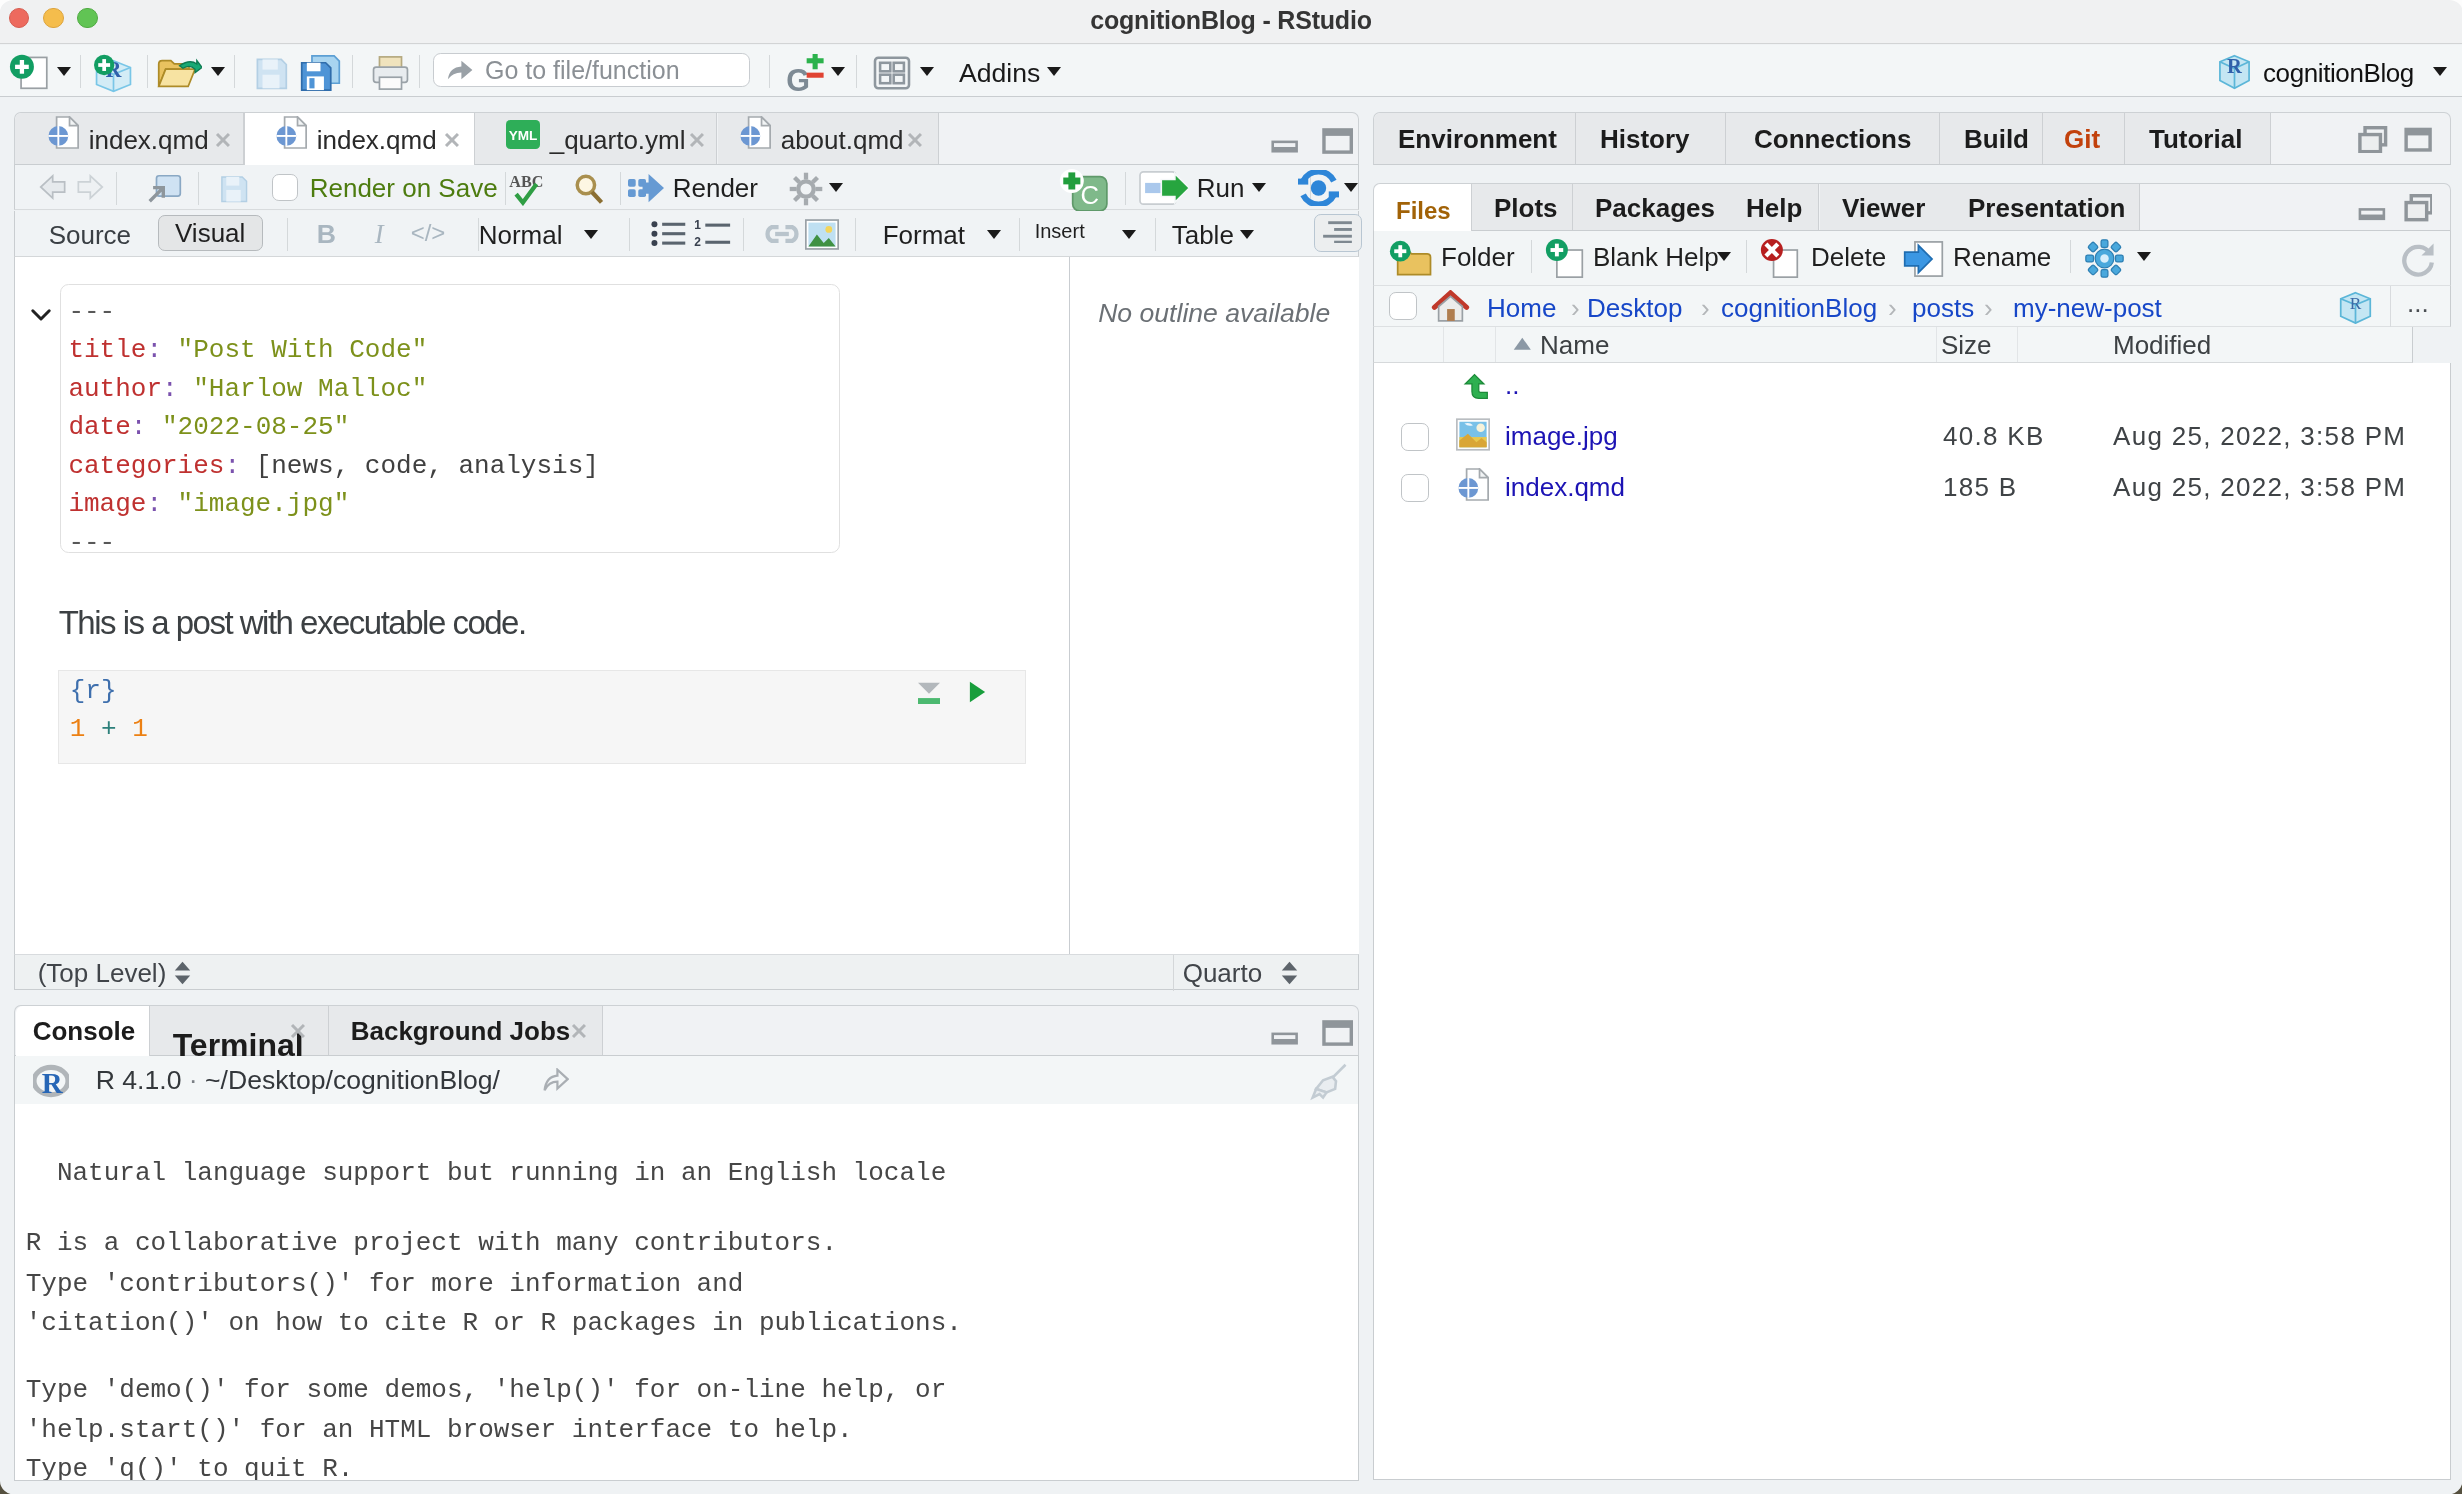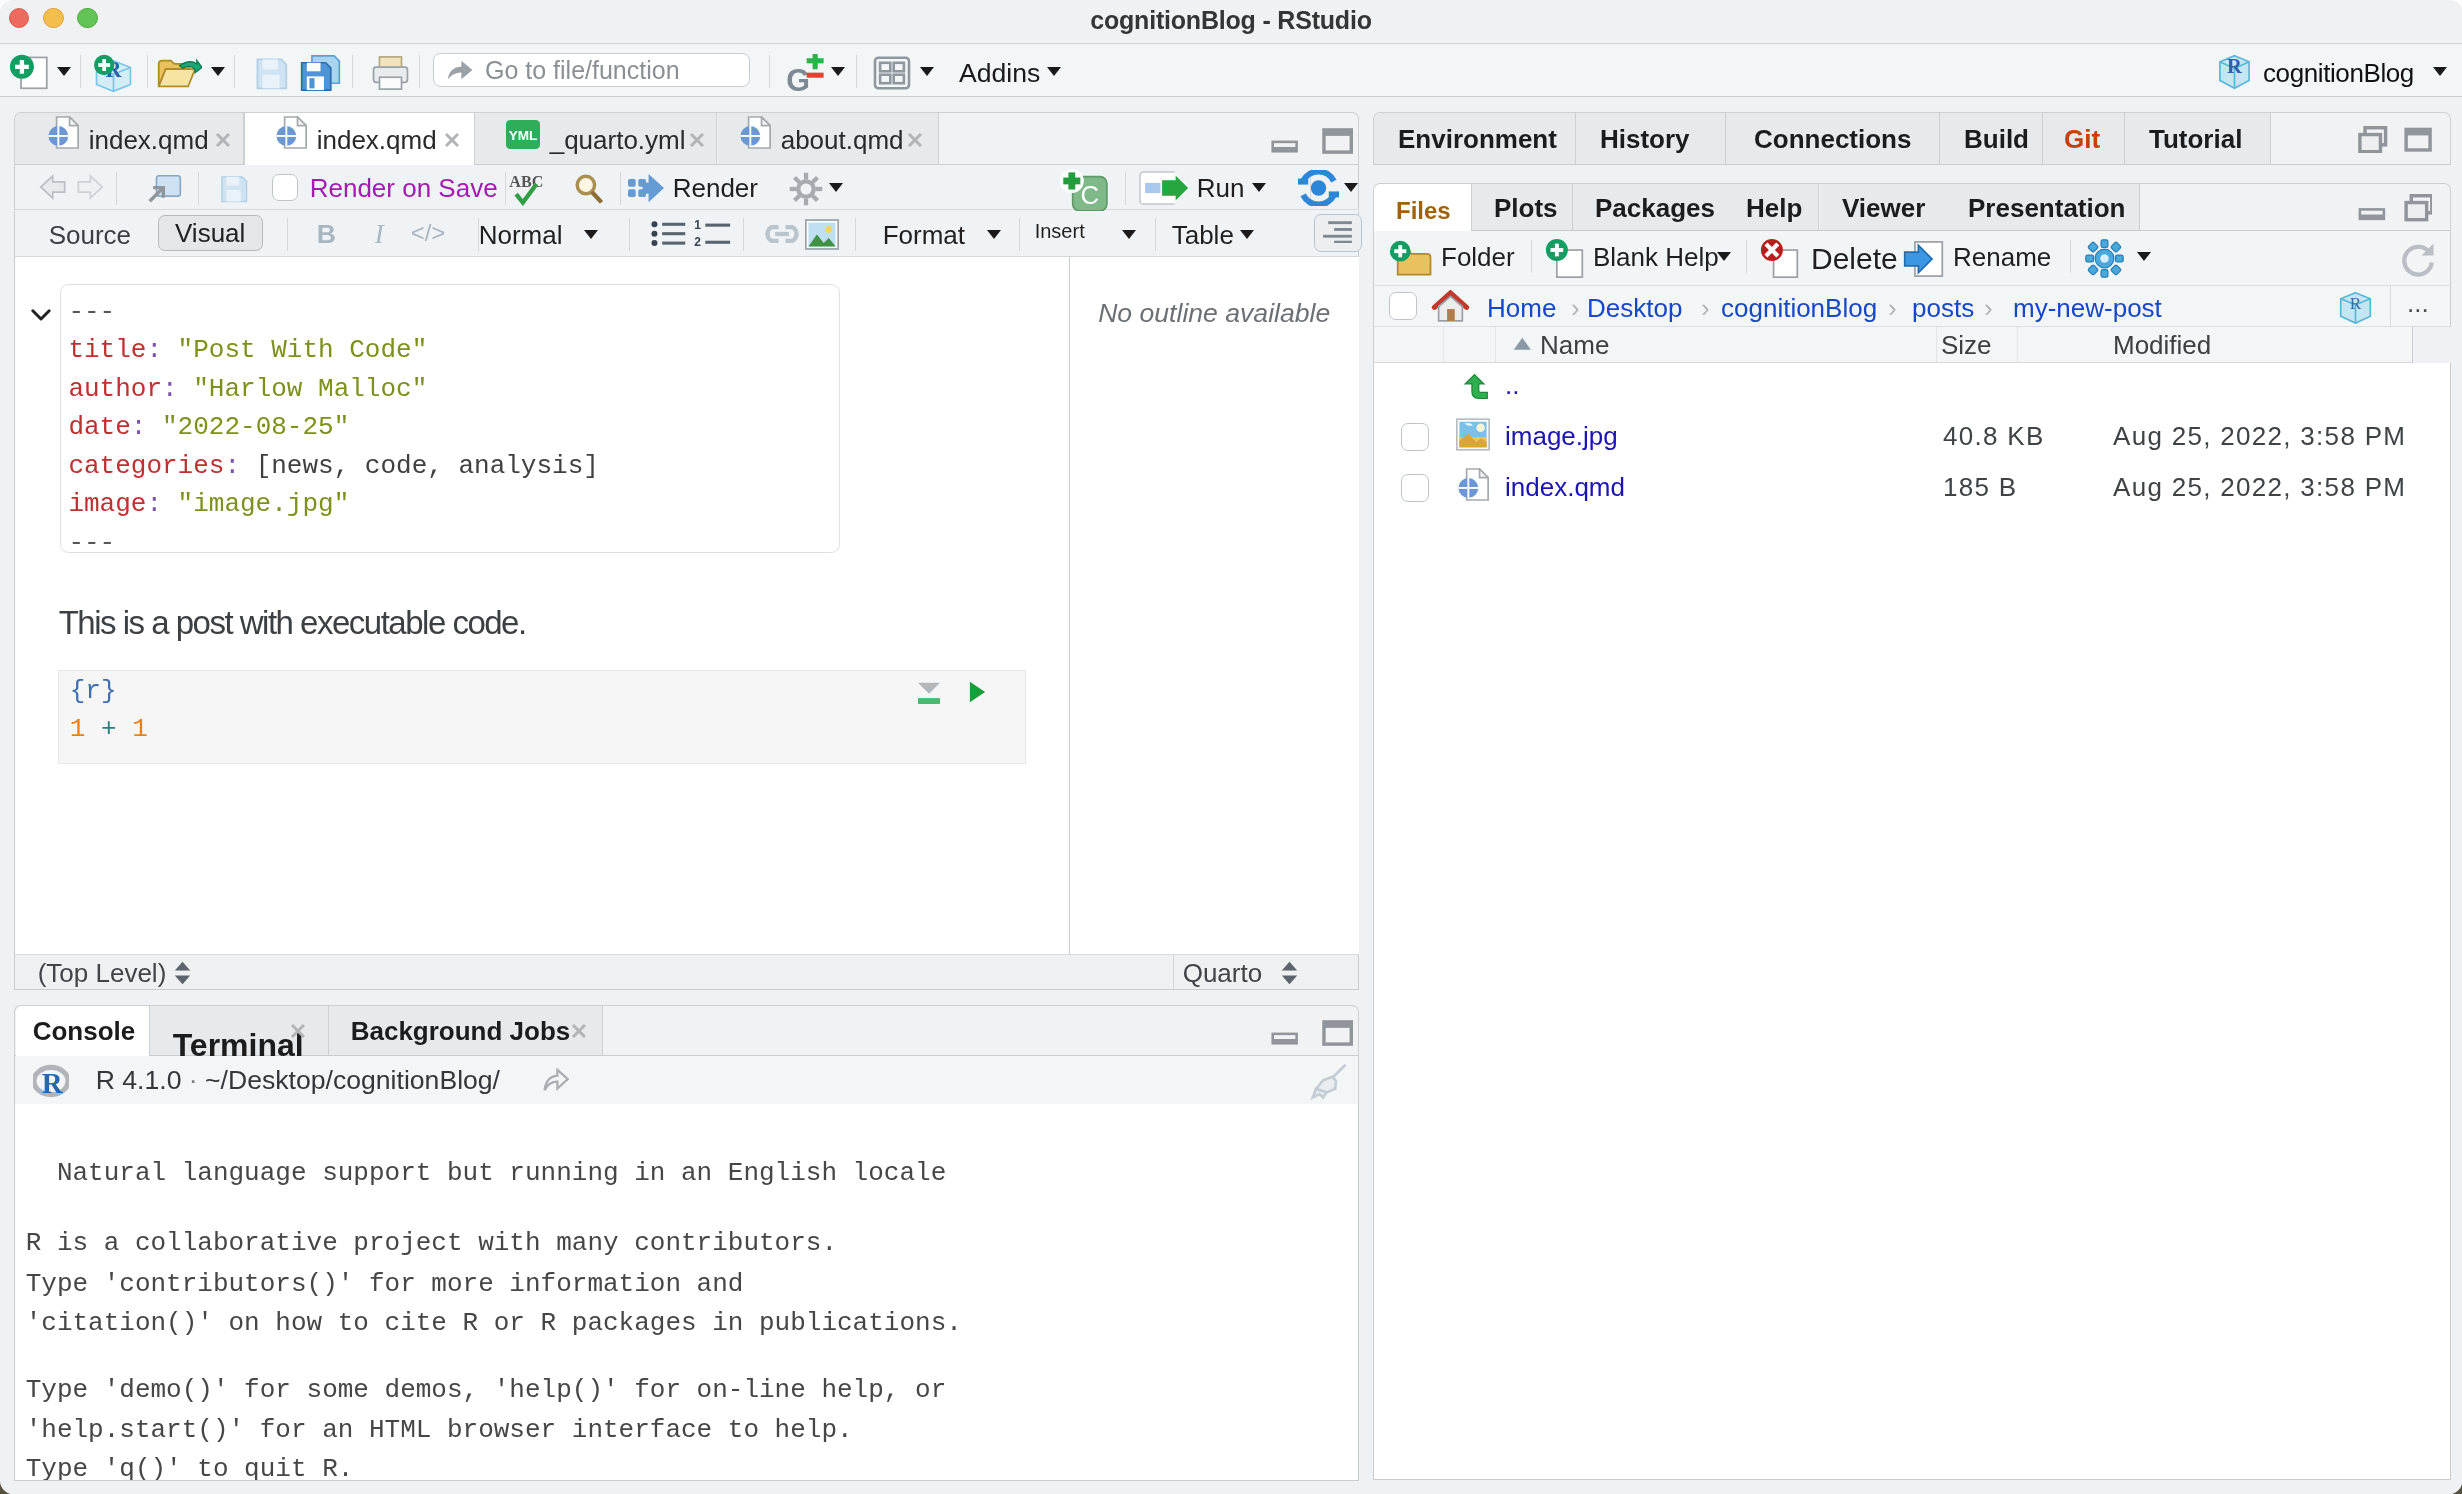--- a/index.html
+++ b/index.html
@@ -241,21 +241,21 @@
   </svg>
   <div class="sep" style="left:183px; top:6.9px;"></div>
 
   <svg class="abs" style="left:204px; top:8.6px;" width="29" height="29" viewBox="0 0 40 40">
     <path d="M4 4 L32 4 L38 10 L38 38 L4 38 Z" fill="#cfe3f2" stroke="#b3cfe4" stroke-width="2"></path>
     <rect x="10" y="4" width="18" height="12" fill="#e9f2f9"></rect>
     <rect x="10" y="22" width="20" height="16" fill="#e9f2f9"></rect>
   </svg>
 
   <div class="checkbox" style="left:257px; top:9.4px; width:26.6px; height:26.6px;"></div>
-  <div class="abs" style="left:295px; top:7.7px; font-size:26px; color:#a21caf;">Render on Save</div>
+  <div class="abs" style="left:295px; top:7.7px; font-size:26px; color:#4d7c0f;">Render on Save</div>
 
   <div class="sep" style="left:490px; top:6.9px;"></div>
   <svg class="abs" style="left:494px; top:6.9px;" width="38" height="34" viewBox="0 0 44 40">
     <text x="0" y="18" font-size="19" font-weight="bold" fill="#555" font-family="Liberation Serif">ABC</text>
     <path d="M8 26 L16 36 L32 14" stroke="#2f9e44" stroke-width="5" fill="none"></path>
   </svg>
 
   <svg class="abs" style="left:557px; top:6.9px;" width="33" height="33" viewBox="0 0 38 38">
     <circle cx="16" cy="15" r="10" fill="#fdf6e3" stroke="#a98f4e" stroke-width="4"></circle>
     <line x1="23" y1="23" x2="34" y2="35" stroke="#8b6f33" stroke-width="5"></line>
@@ -519,21 +519,21 @@
   <div class="caret" style="left:343px; top:21.4px;"></div>
   <div class="sep" style="left:372px; top:8.6px;"></div>
   <svg class="abs" style="left:386px; top:6.9px;" width="39" height="41" viewBox="0 0 46 48">
     <rect x="16" y="14" width="28" height="32" fill="#ffffff" stroke="#9aa0a4" stroke-width="2"></rect>
     <circle cx="14" cy="14" r="13" fill="#b71f1f"></circle>
     <g stroke="#fff" stroke-width="5">
         <line x1="7" y1="7" x2="21" y2="21"></line>
         <line x1="21" y1="7" x2="7" y2="21"></line>
       </g>
   </svg>
-  <div class="abs" style="left:437px; top:11px; font-size:30px; color:#1f1f1f;">Delete</div>
+  <div class="abs" style="left:437px; top:11px; font-size:26px; color:#1f1f1f;">Delete</div>
   <svg class="abs" style="left:529px; top:8.6px;" width="41" height="38" viewBox="0 0 48 44">
     <rect x="14" y="2" width="32" height="40" fill="#fff" stroke="#9aa0a4" stroke-width="2"></rect>
     <path d="M2 14 L18 14 L18 6 L34 22 L18 38 L18 30 L2 30 Z" fill="#3b97e3" stroke="#1f6db1" stroke-width="2"></path>
   </svg>
   <div class="abs" style="left:579px; top:11px; font-size:26px; color:#1f1f1f;">Rename</div>
   <div class="sep" style="left:696px; top:8.6px;"></div>
   <svg class="abs" style="left:711px; top:7.7px;" width="39" height="39" viewBox="0 0 46 46">
     <g fill="#49a8dc" stroke="#2d7fb3" stroke-width="1.5">
       <circle cx="23" cy="23" r="11"></circle>
       <g>

